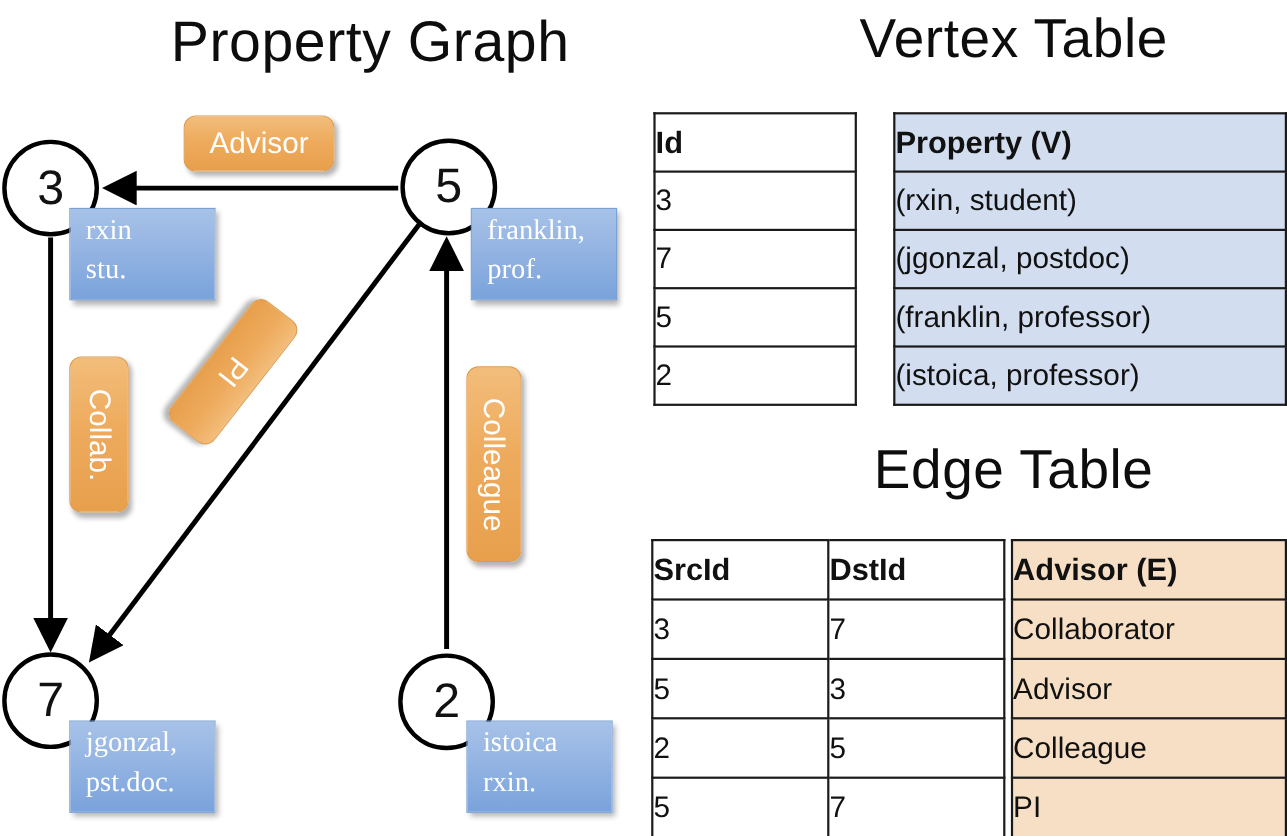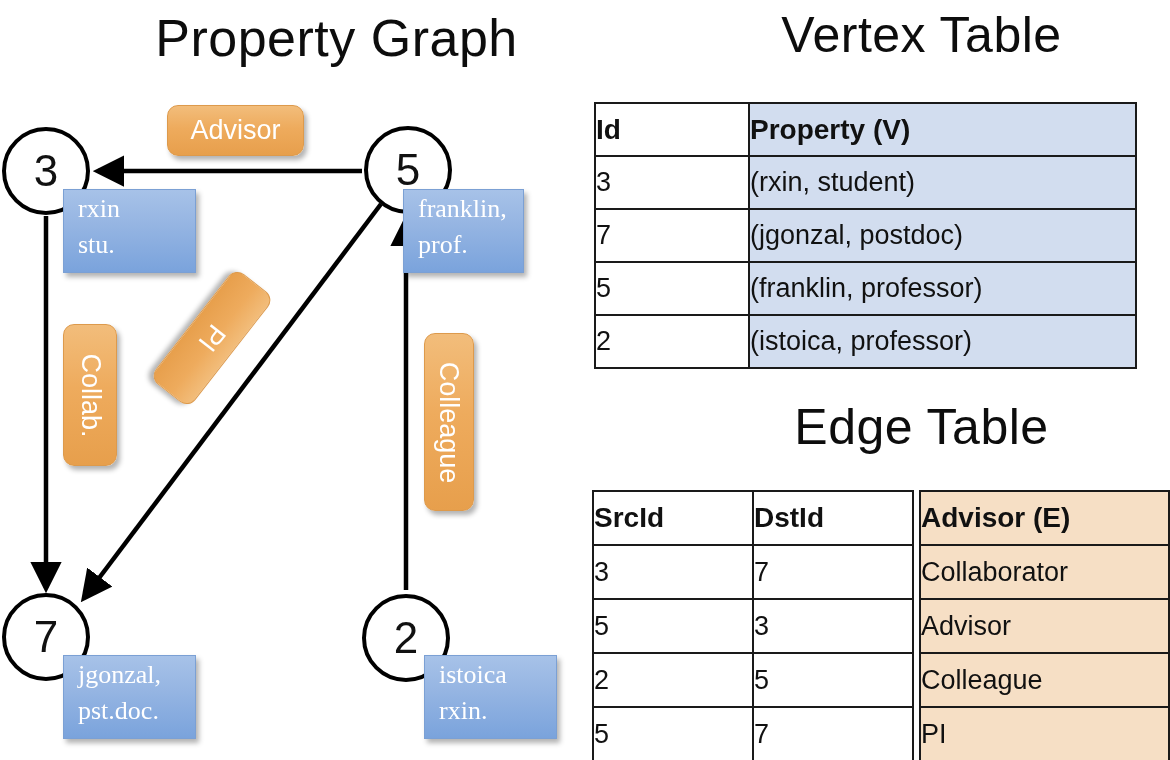--- a/index.html
+++ b/index.html
@@ -81,21 +81,21 @@
     font-weight: 300;
     padding: 1px 14px 0 14px;
     line-height: 1.38;
     background: linear-gradient(180deg, #a7c2e8 0%, #94b4e2 45%, #7aa3dc 100%);
     border: 1px solid #7ba0d4;
     box-shadow: 3px 4px 5px rgba(0,0,0,0.30);
     z-index: 6;
     white-space: pre-line;
   }
   #prop-rxin     { left: 63px;  top: 189px; width: 133px; height: 84px; }
-  #prop-franklin { left: 403px; top: 189px; width: 121px; height: 84px; }
+  #prop-franklin { left: 428px; top: 189px; width: 133px; height: 84px; }
   #prop-jgonzal  { left: 63px;  top: 655px; width: 133px; height: 84px; }
   #prop-istoica  { left: 424px; top: 655px; width: 133px; height: 84px; }
 
   
   .edge-label {
     position: absolute;
     border-radius: 11px;
     box-sizing: border-box;
     color: #ffffff;
     font-family: "Liberation Sans", sans-serif;
@@ -152,21 +152,21 @@
   .tbl th {
     font-weight: bold;
     font-size: 28px;
   }
 
   
   #vertex-id-table { left: 594px; top: 102px; }
   #vertex-id-table td, #vertex-id-table th { width: 183px; height: 53px; background: #fff; }
 
   
-  #vertex-prop-table { left: 748px; top: 102px; }
+  #vertex-prop-table { left: 812px; top: 102px; }
   #vertex-prop-table td, #vertex-prop-table th { width: 387px; height: 53px; background: #d2ddef; }
 
   
   #edge-id-table { left: 592px; top: 490px; }
   #edge-id-table td, #edge-id-table th { width: 160px; height: 54px; background: #fff; }
 
   
   #edge-prop-table { left: 919px; top: 490px; }
   #edge-prop-table td, #edge-prop-table th { width: 251px; height: 54px; background: #f6dfc5; }
 </style>

